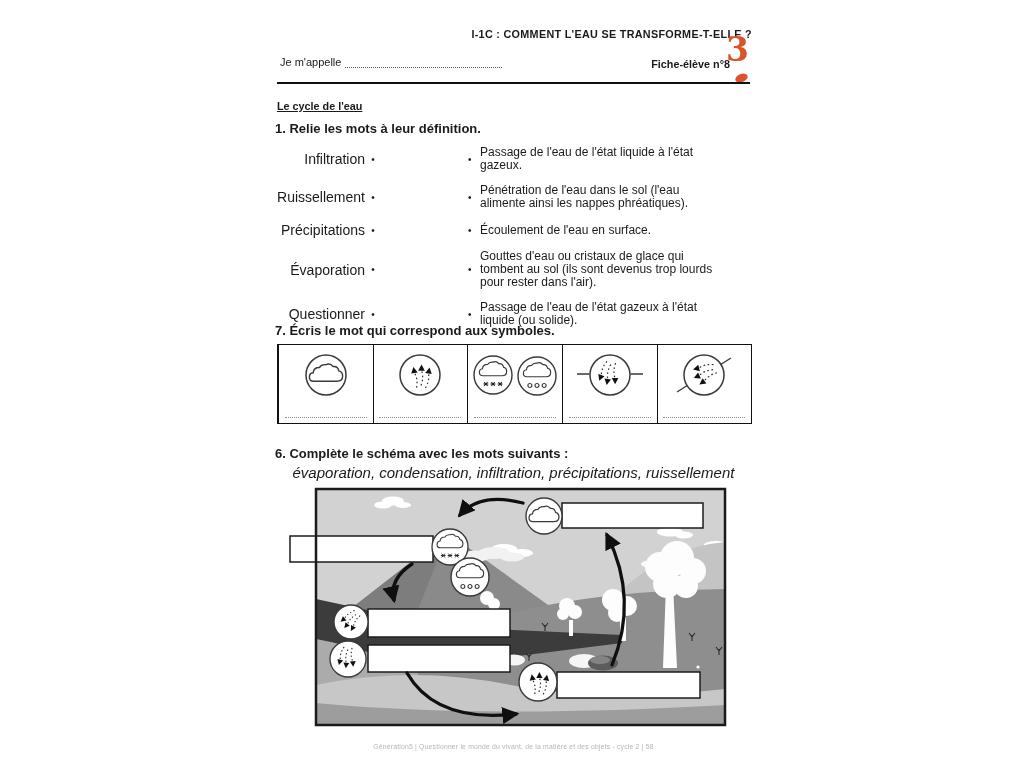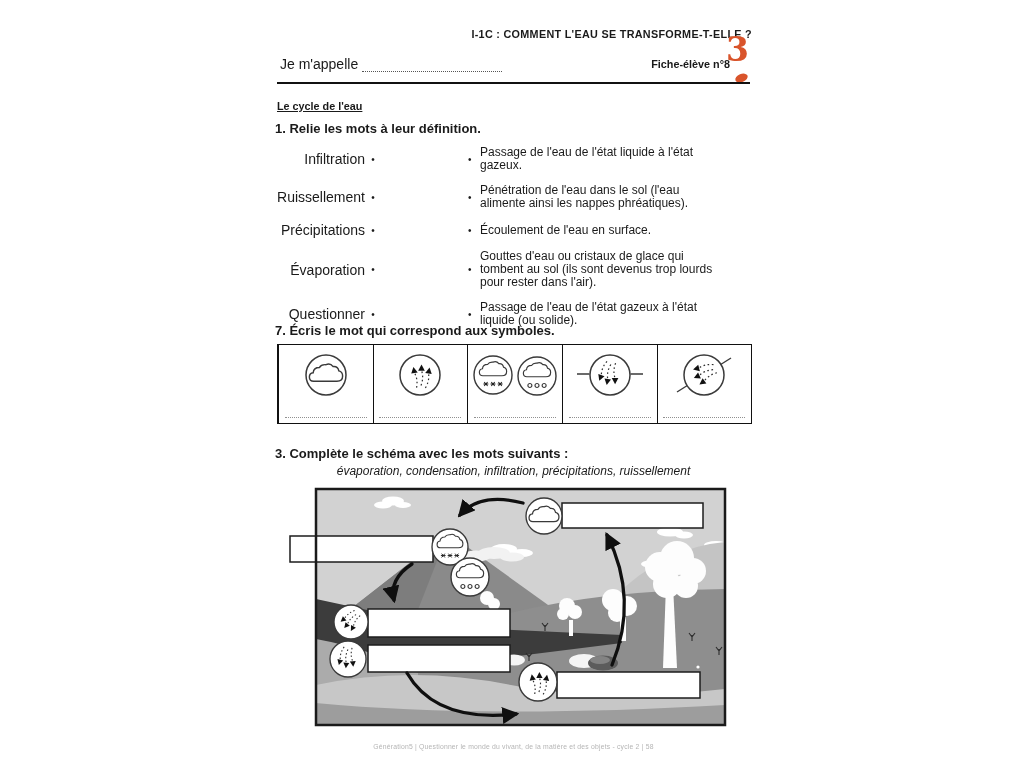--- a/index.html
+++ b/index.html
@@ -1,21 +1,21 @@
 <!DOCTYPE html>
 <html><head>
 <meta charset="utf-8">
 <style>
   html,body{margin:0;padding:0;background:#fff;}
   #page{position:relative;width:1024px;height:768px;background:#fff;overflow:hidden;
         font-family:"Liberation Sans",sans-serif;color:#1a1a1a;}
   .abs{position:absolute;}
   
   #hdr-title{left:390px;top:28px;width:362px;text-align:right;font-size:10.8px;font-weight:bold;letter-spacing:.3px;}
-  #name-line{left:280px;top:56px;width:222px;display:flex;align-items:flex-end;font-size:14px;justify-content:flex-end;}
+  #name-line{left:280px;top:56px;width:222px;display:flex;align-items:flex-end;font-size:11px;justify-content:flex-end;}
   #name-line .lbl{white-space:nowrap;margin-right:4px;}
   #name-line .dots{flex:1;border-bottom:1.4px dotted #555;height:11px;}
   #fiche-lbl{left:600px;top:58px;width:130px;text-align:right;font-size:10.8px;font-weight:bold;}
   #badge-num{left:726px;top:33px;font-size:33px;font-weight:bold;font-family:"DejaVu Serif",serif;line-height:1;}
   #badge-dot{left:735px;top:74px;width:13px;height:8px;border-radius:50%;transform:rotate(-22deg);}
   #hdr-rule{left:277px;top:82px;width:473px;height:2.2px;background:#111;}
   
   #sec-title{left:277px;top:100px;font-size:10.8px;font-weight:bold;text-decoration:underline;}
   .q-label{font-size:13px;font-weight:bold;}
   #q1-label{left:275px;top:121px;}
@@ -27,21 +27,21 @@
   .q1-dot-r{width:12px;font-size:10px;flex:0 0 12px;}
   .q1-def-text{font-size:12px;line-height:13px;}
   #q2-label{left:275px;top:323px;}
   #q2-table{left:277px;top:344px;width:473px;height:78px;border:1.6px solid #111;
             display:grid;grid-template-columns:repeat(5,1fr);background:#fff;}
   .q2-cell{position:relative;border-left:1px solid #111;display:flex;justify-content:center;}
   .q2-cell:first-child{border-left:none;}
   .q2-cell svg{margin-top:3px;}
   .q2-answer{position:absolute;bottom:5px;left:6%;width:88%;border-bottom:1.6px dotted #909090;}
   #q3-label{left:275px;top:446px;}
-  #q3-bank{left:277px;top:464px;width:473px;text-align:center;font-size:12px;font-style:italic;}
+  #q3-bank{left:277px;top:464px;width:473px;text-align:center;font-size:15px;font-style:italic;}
   #diagram{left:286px;top:487px;}
   #footer{left:277px;top:743px;width:473px;text-align:center;font-size:6.8px;color:#b5b5b5;letter-spacing:.2px;}
 </style>
 </head>
 <body>
 
 <div id="page">
 
   <div class="abs" id="hdr-title">I-1C : COMMENT L'EAU SE TRANSFORME-T-ELLE ?</div>
   <div class="abs" id="name-line">
@@ -176,21 +176,21 @@
         <g transform="translate(0,-1)">
             <path d="M -27 17 L 27 -17" stroke="#3a3a3a" stroke-width="1.4"></path>
             <use href="#circ"></use>
             <use href="#lines-up" transform="rotate(245)"></use>
           </g>
       </svg>
       <div class="q2-answer"></div>
     </div>
   </div>
 
-  <div class="abs q-label" id="q3-label">3. Complète le schéma avec les mots suivants :</div>
+  <div class="abs q-label" id="q3-label">6. Complète le schéma avec les mots suivants :</div>
   <div class="abs" id="q3-bank">évaporation, condensation, infiltration, précipitations, ruissellement</div>
 
   <svg class="abs" id="diagram" width="442" height="240" viewBox="0 0 442 240">
     <defs>
       <clipPath id="frameclip">
           <rect x="30" y="2" width="409" height="236"></rect>
         </clipPath>
       <marker id="ah" viewBox="0 0 10 10" refX="8" refY="5" markerWidth="5.2" markerHeight="5.2" orient="auto-start-reverse">
         <path d="M0 0 L10 5 L0 10 z" fill="#0f0f0f"></path>
       </marker>

